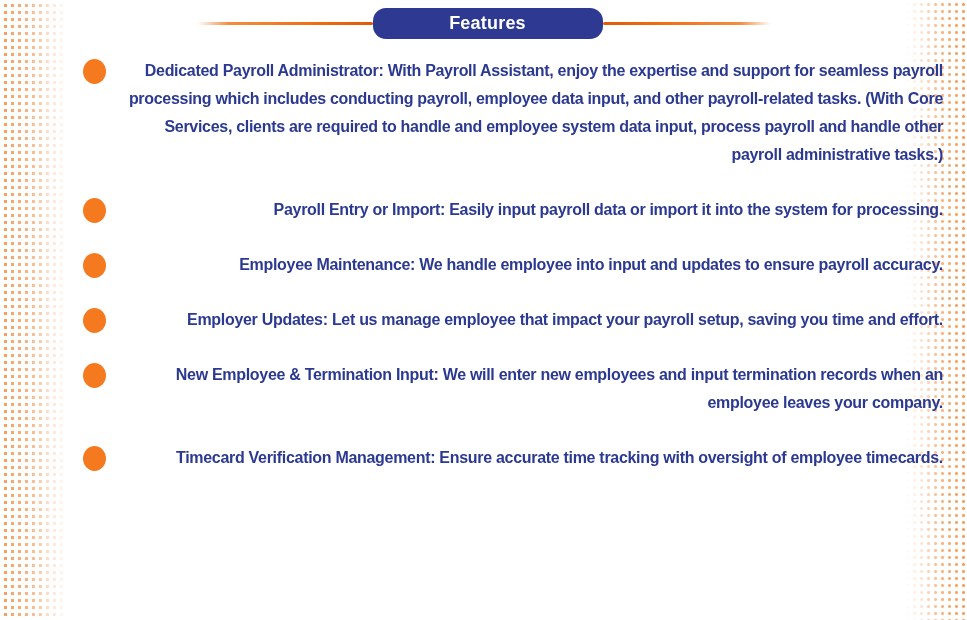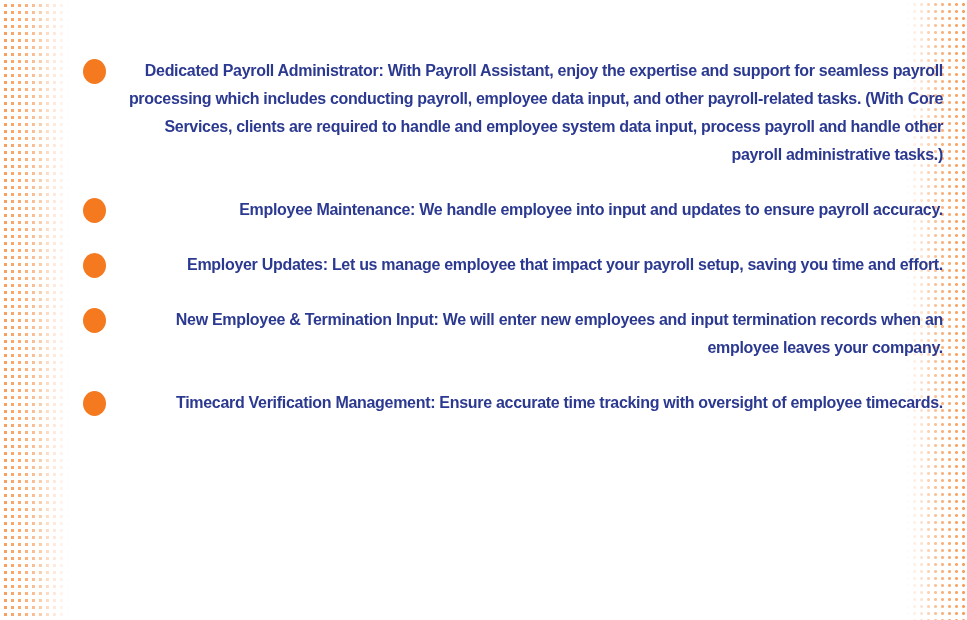--- a/index.html
+++ b/index.html
@@ -129,25 +129,36 @@
   }
 </style>
 </head>
 <body>
 
 <div class="page">
 
   <div class="dots dots-left"></div>
   <div class="dots dots-right"></div>
 
+  <header class="header">
+    <div class="hline hline-left"></div>
+    <div class="pill">
+      <span>Features</span>
+    </div>
+    <div class="hline hline-right"></div>
+  </header>
 
   <ul class="feature-list">
     <li class="feature-item">
       <span class="bullet"></span>
       <p class="feature-text">Dedicated Payroll Administrator:  With Payroll Assistant, enjoy the expertise and support for seamless payroll processing which includes conducting payroll, employee data input, and other payroll-related tasks. (With Core Services, clients are required to handle and employee system data input, process payroll and handle other payroll administrative tasks.)</p>
+    </li>
+    <li class="feature-item">
+      <span class="bullet"></span>
+      <p class="feature-text">Payroll Entry or Import: Easily input payroll data or import it into the system for processing.</p>
     </li>
     <li class="feature-item">
       <span class="bullet"></span>
       <p class="feature-text">Employee Maintenance: We handle employee into input and updates to ensure payroll accuracy.</p>
     </li>
     <li class="feature-item">
       <span class="bullet"></span>
       <p class="feature-text">Employer Updates: Let us manage employee that impact your payroll setup, saving you time and effort.</p>
     </li>
     <li class="feature-item">

